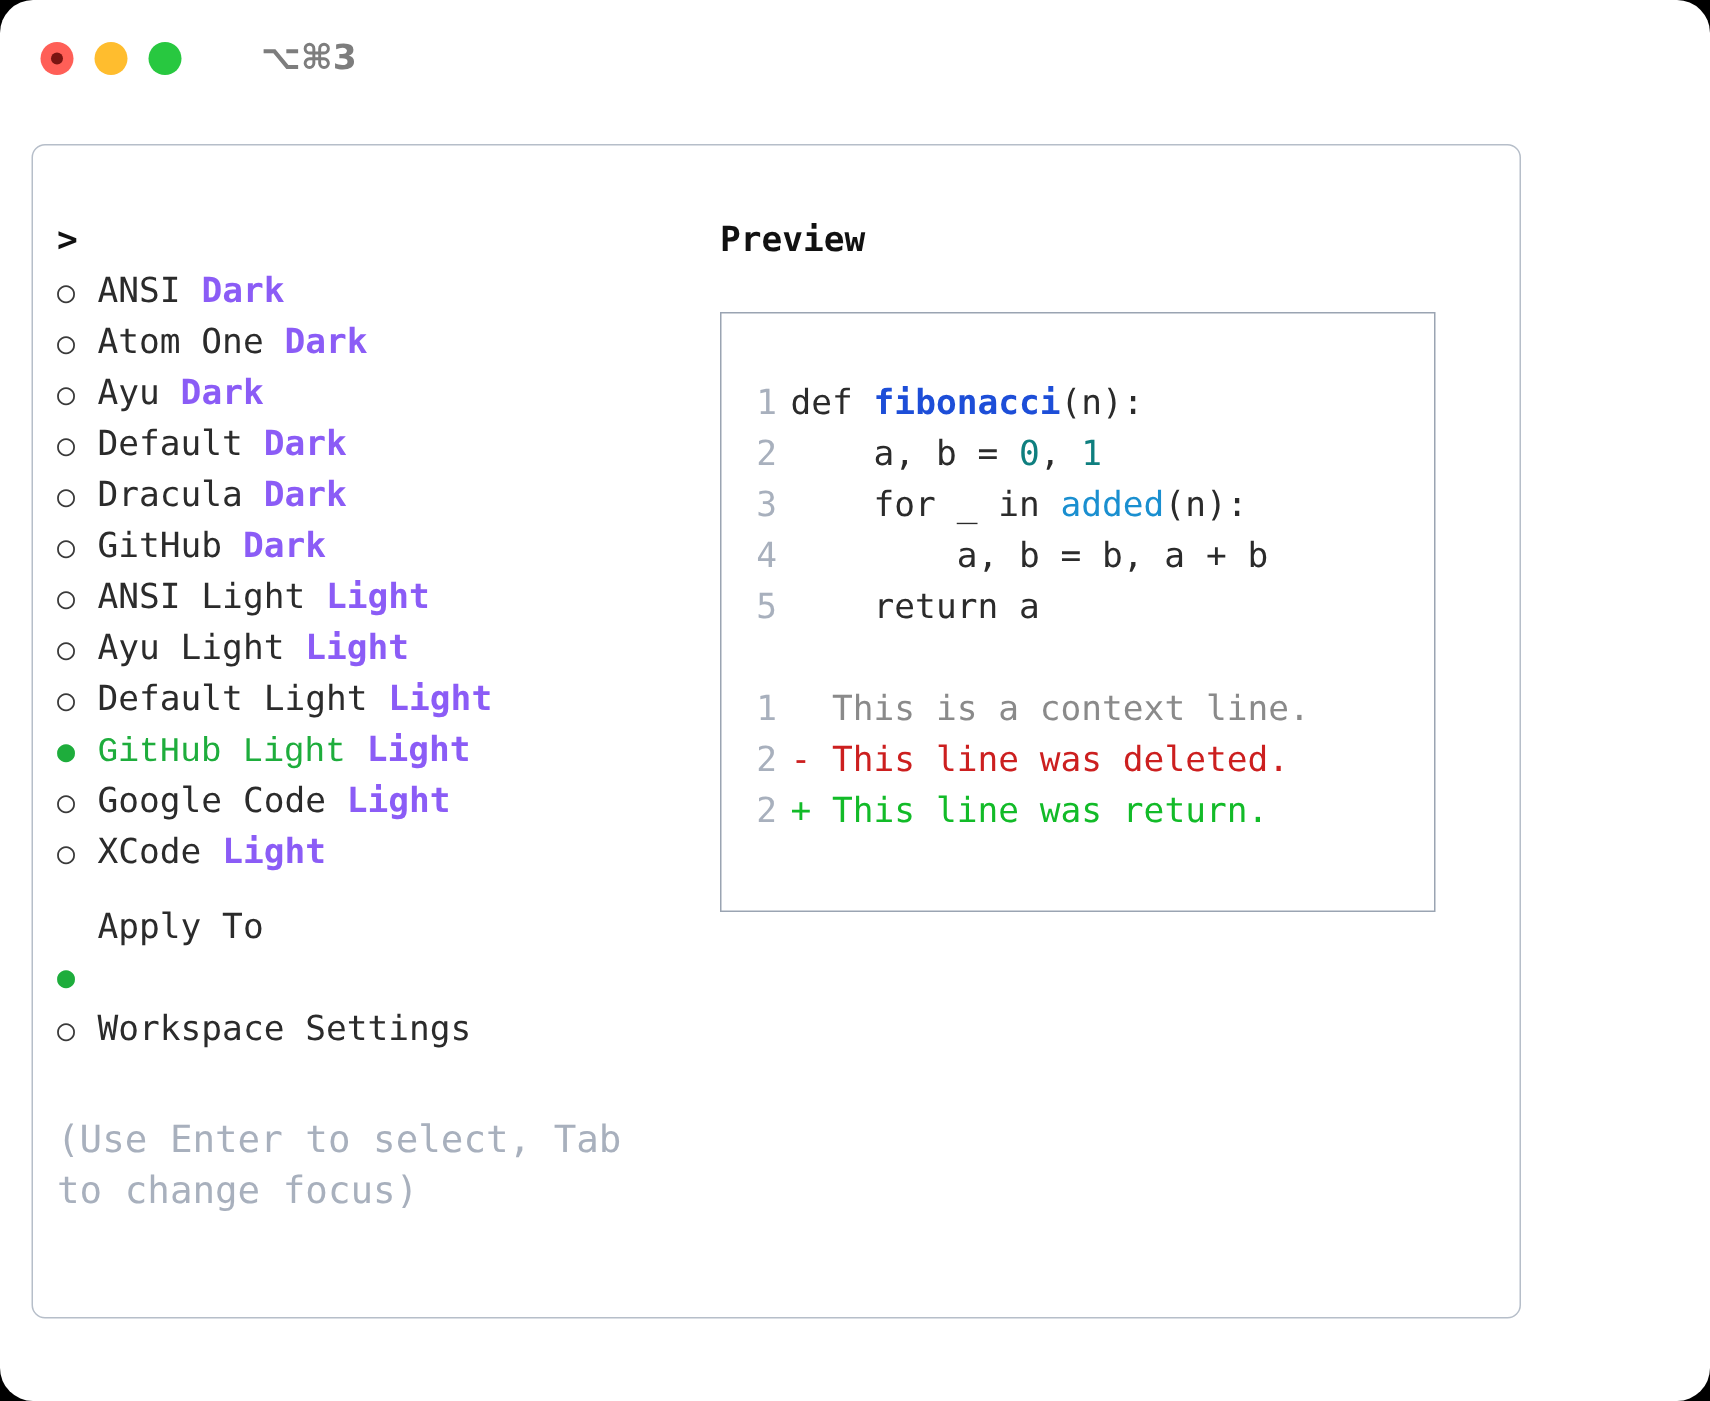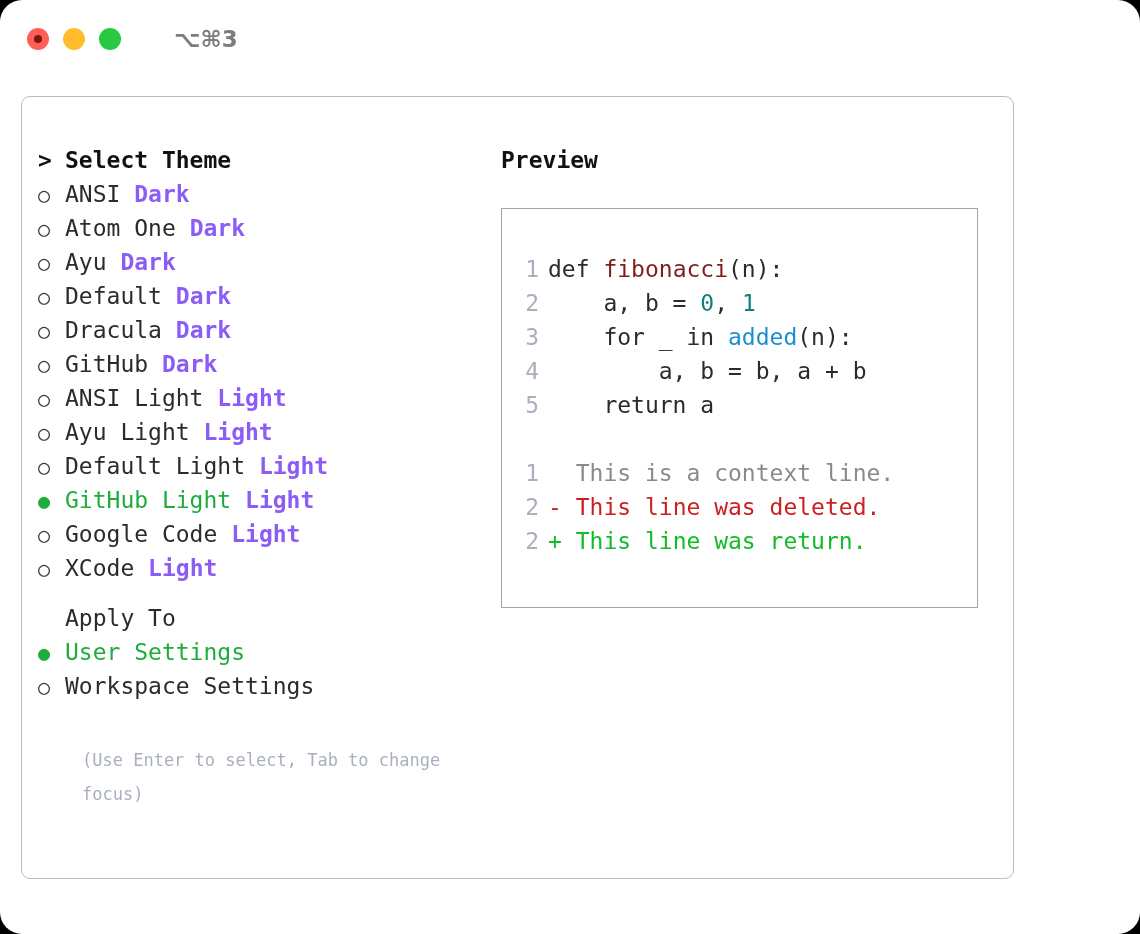--- a/index.html
+++ b/index.html
@@ -116,42 +116,41 @@
     font-size: 20px;
   }
   .marker.caret {
     color: #111111;
     font-weight: bold;
     font-size: 23px;
   }
   .marker.filled { color: #1ead3c; font-size: 20px; }
 
   .label { color: #2b2b2b; }
-  .label.selected { color: #1ead3c; }
+  .label.selected { color: #1ead3c; font-family: Liberation Mono, monospace; }
   .label.bold { font-weight: bold; color: #111111; }
   .variant { color: #8b5cf6; font-weight: bold; }
 
   #section-apply {
     margin-top: 16px;
   }
   .row.header-row .marker { color: transparent; }
 
   #hint {
     margin-top: 36px;
     width: 400px;
     color: #a8b0bd;
-    font-size: 17px;
+    font-size: 25px;
     line-height: 34px;
-    margin-left: 44px;
   }
 
   
   #right-col {
     position: absolute;
-    left: 479px;
+    left: 458px;
     top: 50px;
     width: 490px;
   }
   #preview-title {
     font-size: 23px;
     font-weight: bold;
     color: #111111;
     margin-bottom: 35px;
     white-space: pre;
   }
@@ -172,21 +171,21 @@
   }
   .ln {
     width: 46px;
     flex: 0 0 46px;
     text-align: right;
     color: #a8b0bd;
     padding-right: 9px;
     box-sizing: border-box;
   }
   .code-text { color: #2b2b2b; }
-  .tok-fn     { color: #7f1d1d; }
+  .tok-fn     { color: #1d4ed8; font-weight: bold; }
   .tok-num    { color: #0f7f7f; }
   .tok-builtin{ color: #1a8fd0; }
 
   .blank-line { height: 34px; }
 
   .diff-ctx { color: #8a8a8a; }
   .diff-del { color: #cc1f1f; }
   .diff-add { color: #12bb28; }
 </style>
 </head>
@@ -203,21 +202,20 @@
     <div id="shortcut">⌥⌘3</div>
   </div>
 
   <div id="dialog">
     <div id="columns">
 
       <div id="left-col">
 
         <div class="row">
           <span class="marker caret">&gt;</span>
-          <span class="label bold">Select Theme</span>
         </div>
 
         <div id="theme-items">
             <div class="row"><span class="marker">○</span><span class="label">ANSI</span><span> </span><span class="variant">Dark</span></div>
             <div class="row"><span class="marker">○</span><span class="label">Atom One</span><span> </span><span class="variant">Dark</span></div>
             <div class="row"><span class="marker">○</span><span class="label">Ayu</span><span> </span><span class="variant">Dark</span></div>
             <div class="row"><span class="marker">○</span><span class="label">Default</span><span> </span><span class="variant">Dark</span></div>
             <div class="row"><span class="marker">○</span><span class="label">Dracula</span><span> </span><span class="variant">Dark</span></div>
             <div class="row"><span class="marker">○</span><span class="label">GitHub</span><span> </span><span class="variant">Dark</span></div>
             <div class="row"><span class="marker">○</span><span class="label">ANSI Light</span><span> </span><span class="variant">Light</span></div>
@@ -227,21 +225,21 @@
             <div class="row"><span class="marker">○</span><span class="label">Google Code</span><span> </span><span class="variant">Light</span></div>
             <div class="row"><span class="marker">○</span><span class="label">XCode</span><span> </span><span class="variant">Light</span></div>
           </div>
 
         <div id="section-apply">
           <div class="row header-row">
             <span class="marker">○</span>
             <span class="label">Apply To</span>
           </div>
           <div id="apply-options">
-              <div class="row"><span class="marker filled">●</span><span class="label selected">User Settings</span></div>
+              <div class="row"><span class="marker filled">●</span></div>
               <div class="row"><span class="marker">○</span><span class="label">Workspace Settings</span></div>
             </div>
         </div>
 
         <div id="hint">(Use Enter to select, Tab to change focus)</div>
       </div>
 
       <div id="right-col">
         <div id="preview-title">Preview</div>
         <div id="preview-box">

